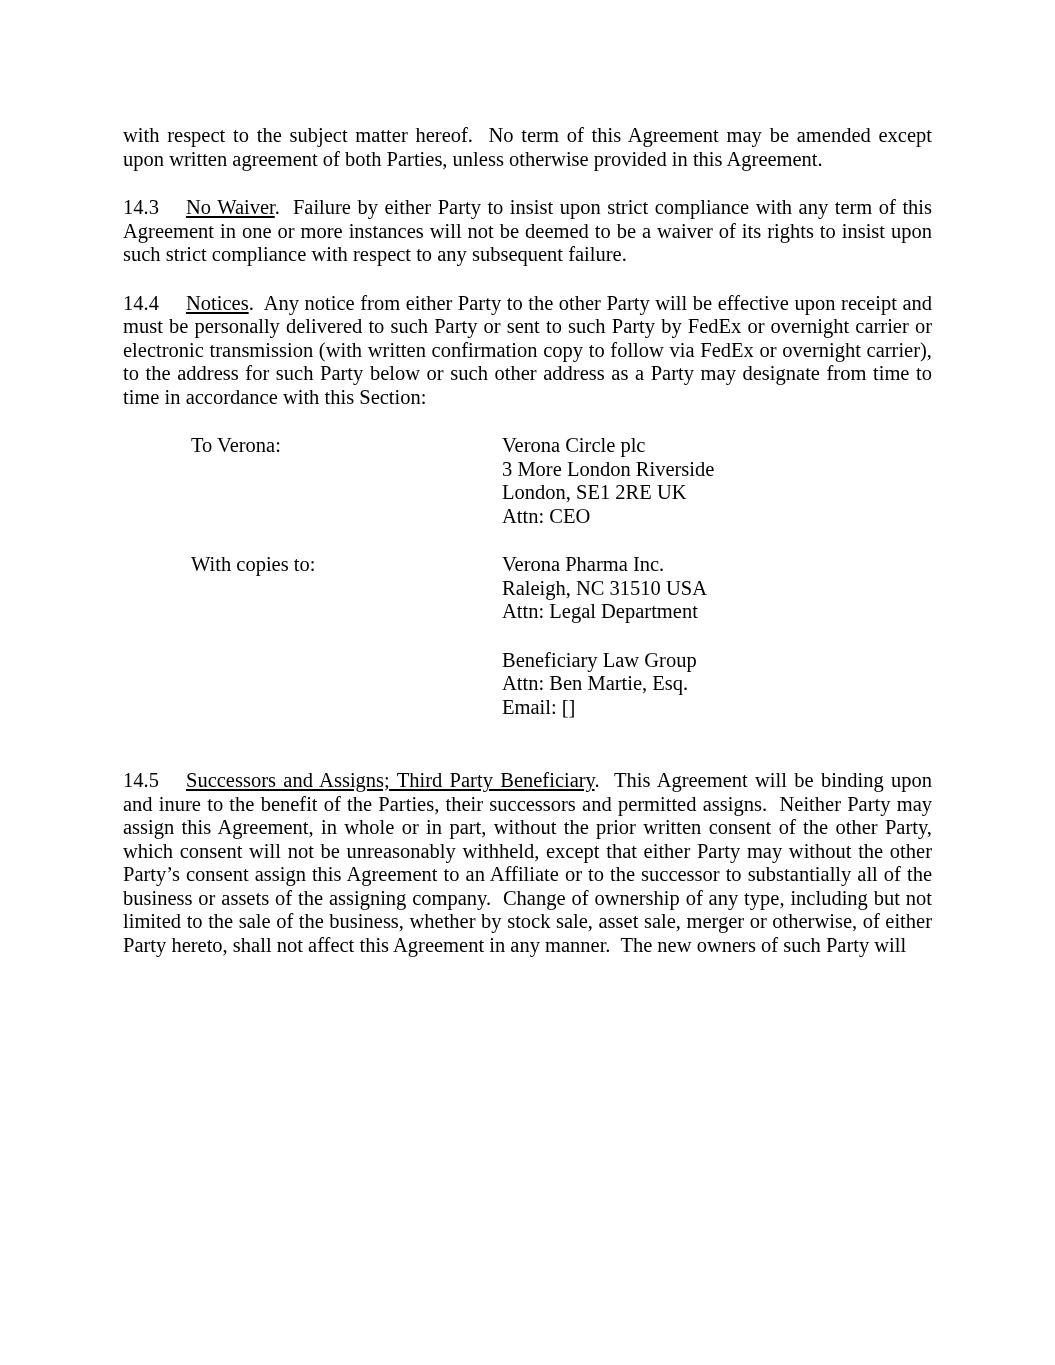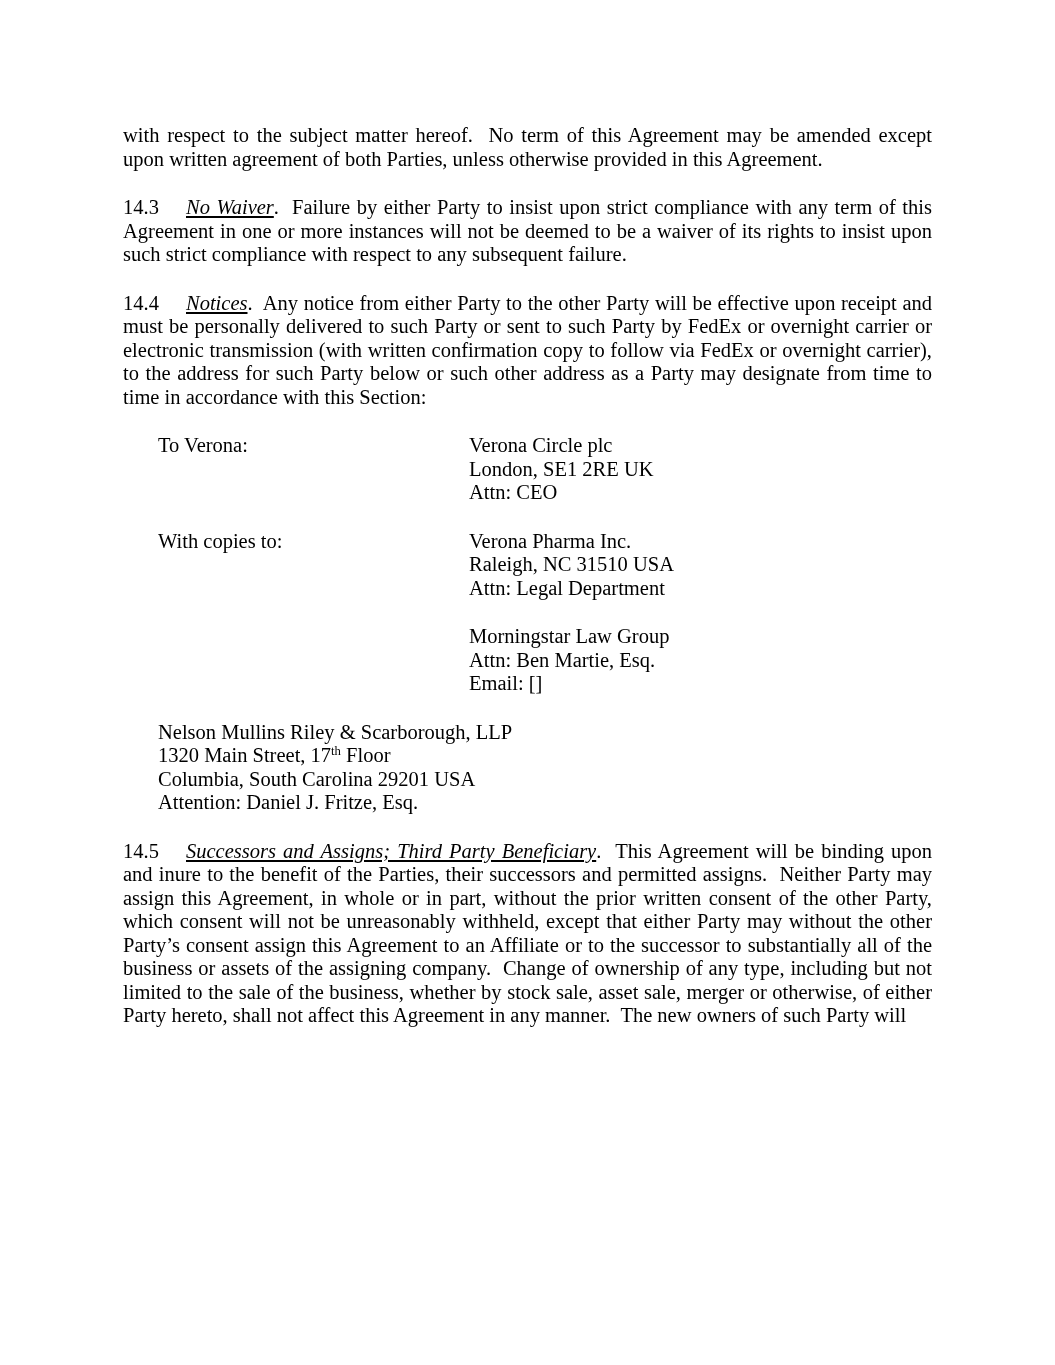--- a/index.html
+++ b/index.html
@@ -25,24 +25,23 @@
     text-align: justify;
     white-space: pre-wrap;
   }
   .sec-num {
     display: inline-block;
     width: 63px;
     white-space: normal;
   }
   .underline {
     text-decoration: underline;
-    font-style: italic;
   }
   .notices {
-    margin-left: 35px;
+    margin-left: 68px;
   }
   .notice-row {
     display: flex;
     margin-bottom: 25px;
   }
   .notice-label {
     flex: 0 0 311px;
     width: 311px;
   }
   .notice-lines {
@@ -71,51 +70,46 @@
   <p class="para"><span class="sec-num">14.3</span><span class="underline">No Waiver</span><span>.  Failure by either Party to insist upon strict compliance with any term of this Agreement in one or more instances will not be deemed to be a waiver of its rights to insist upon such strict compliance with respect to any subsequent failure.</span></p>
 
   <p class="para"><span class="sec-num">14.4</span><span class="underline">Notices</span><span>.  Any notice from either Party to the other Party will be effective upon receipt and must be personally delivered to such Party or sent to such Party by FedEx or overnight carrier or electronic transmission (with written confirmation copy to follow via FedEx or overnight carrier), to the address for such Party below or such other address as a Party may designate from time to time in accordance with this Section:</span></p>
 
   <div class="notices">
 
     <div class="notice-row">
       <div class="notice-label">To Verona:</div>
       <div class="notice-lines">
         <div>Verona Circle plc</div>
+        <div>3 More London Riverside</div>
         <div>London, SE1 2RE UK</div>
         <div>Attn: CEO</div>
       </div>
     </div>
 
     <div class="notice-row">
       <div class="notice-label">With copies to:</div>
       <div class="notice-lines">
         <div>Verona Pharma Inc.</div>
         <div>Raleigh, NC 31510 USA</div>
         <div>Attn: Legal Department</div>
       </div>
     </div>
 
     <div class="notice-row">
       <div class="notice-label"></div>
       <div class="notice-lines">
-        <div>Morningstar Law Group</div>
+        <div>Beneficiary Law Group</div>
         <div>Attn: Ben Martie, Esq.</div>
         <div>Email: []</div>
       </div>
     </div>
 
 
     <div class="notice-row">
-      <div class="notice-lines">
-        <div>Nelson Mullins Riley &amp; Scarborough, LLP</div>
-        <div><span>1320 Main Street, 17</span><sup>th</sup><span> Floor</span></div>
-        <div>Columbia, South Carolina 29201 USA</div>
-        <div>Attention: Daniel J. Fritze, Esq.</div>
-      </div>
     </div>
 
   </div>
 
   <p class="para"><span class="sec-num">14.5</span><span class="underline">Successors and Assigns; Third Party Beneficiary</span><span>.  This Agreement will be binding upon and inure to the benefit of the Parties, their successors and permitted assigns.  Neither Party may assign this Agreement, in whole or in part, without the prior written consent of the other Party, which consent will not be unreasonably withheld, except that either Party may without the other Party’s consent assign this Agreement to an Affiliate or to the successor to substantially all of the business or assets of the assigning company.  Change of ownership of any type, including but not limited to the sale of the business, whether by stock sale, asset sale, merger or otherwise, of either Party hereto, shall not affect this Agreement in any manner.  The new owners of such Party will</span></p>
 
   <div class="page-number">30</div>
 
 </div>
 

